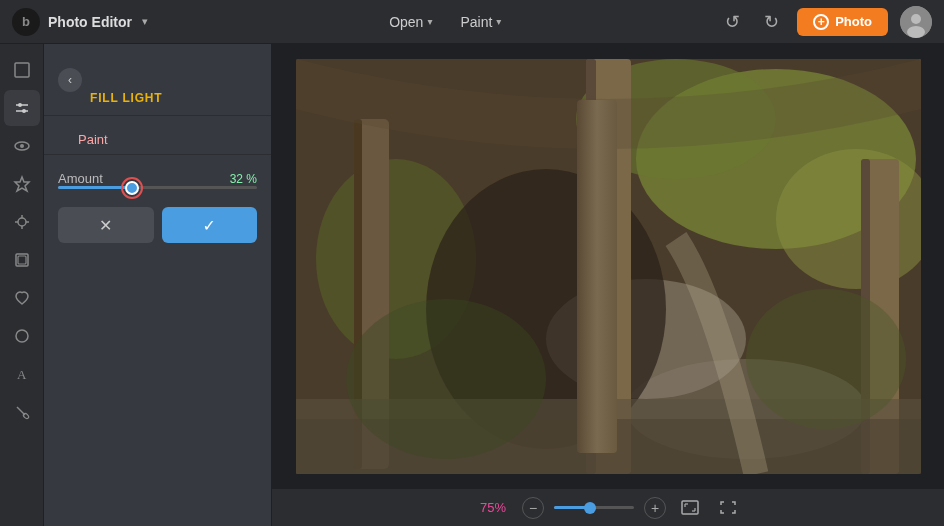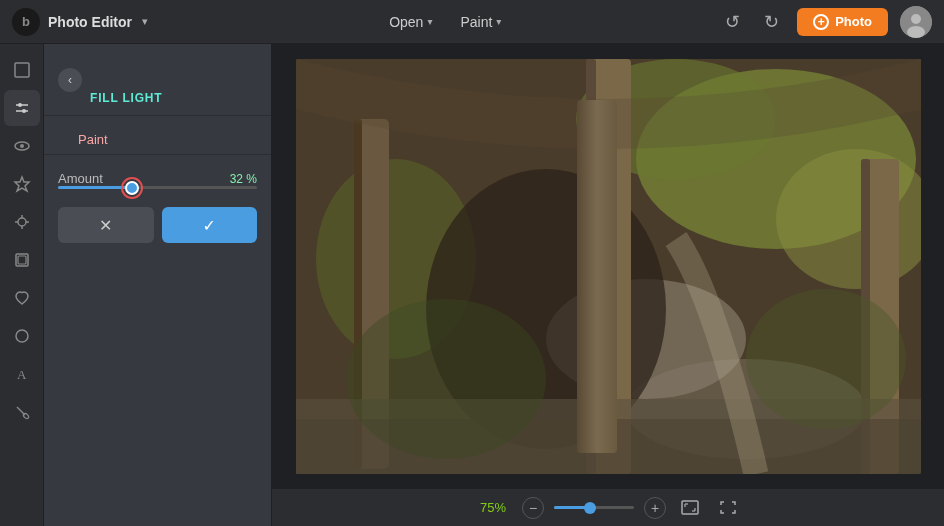--- a/index.html
+++ b/index.html
@@ -182,21 +182,21 @@
       align-items: center;
       justify-content: center;
       cursor: pointer;
       color: #ccc;
       font-size: 12px;
     }
     #panel-title {
       font-size: 12px;
       font-weight: 600;
       letter-spacing: 0.8px;
-      color: #5eead4;
+      color: #eab308;
       text-transform: uppercase;
       margin-top: 37px;
     }
 
     
     #tabs {
       display: flex;
       padding: 10px 14px 0;
       gap: 0;
       border-bottom: 1px solid #2b2d31;
@@ -376,21 +376,21 @@
       background: #2b2d31;
       border-top: 1px solid #1e2024;
       display: flex;
       align-items: center;
       justify-content: center;
       gap: 10px;
       flex-shrink: 0;
     }
     #zoom-level {
       font-size: 13px;
-      color: #84cc16;
+      color: #ec4899;
       min-width: 38px;
       text-align: center;
     }
     .zoom-btn {
       width: 22px;
       height: 22px;
       border-radius: 50%;
       border: 1.5px solid #555;
       background: transparent;
       color: #aaa;

